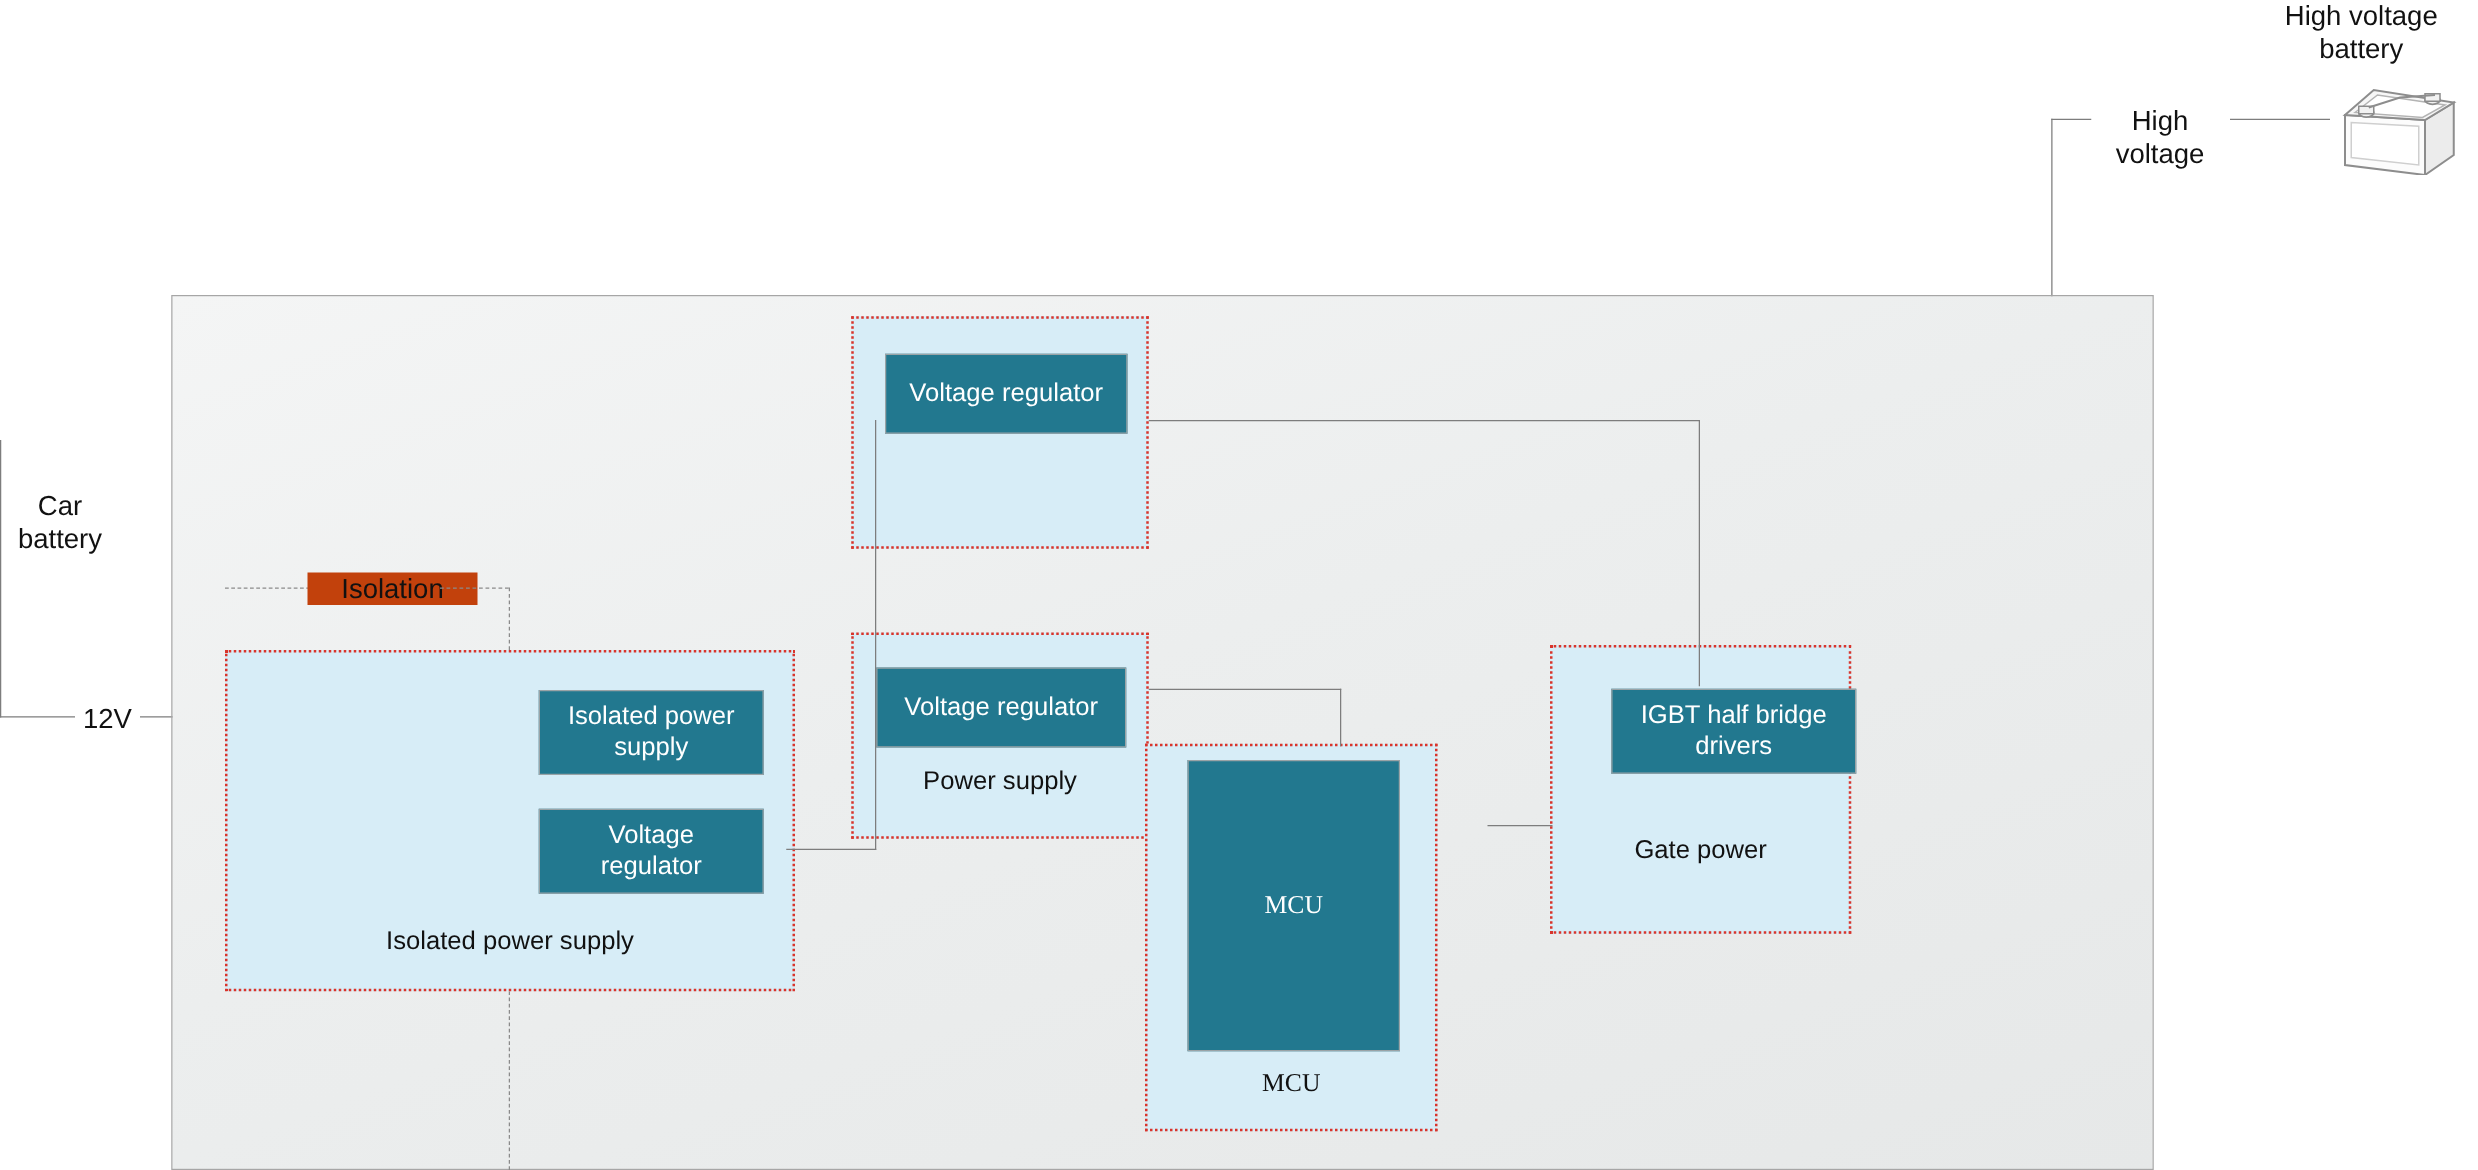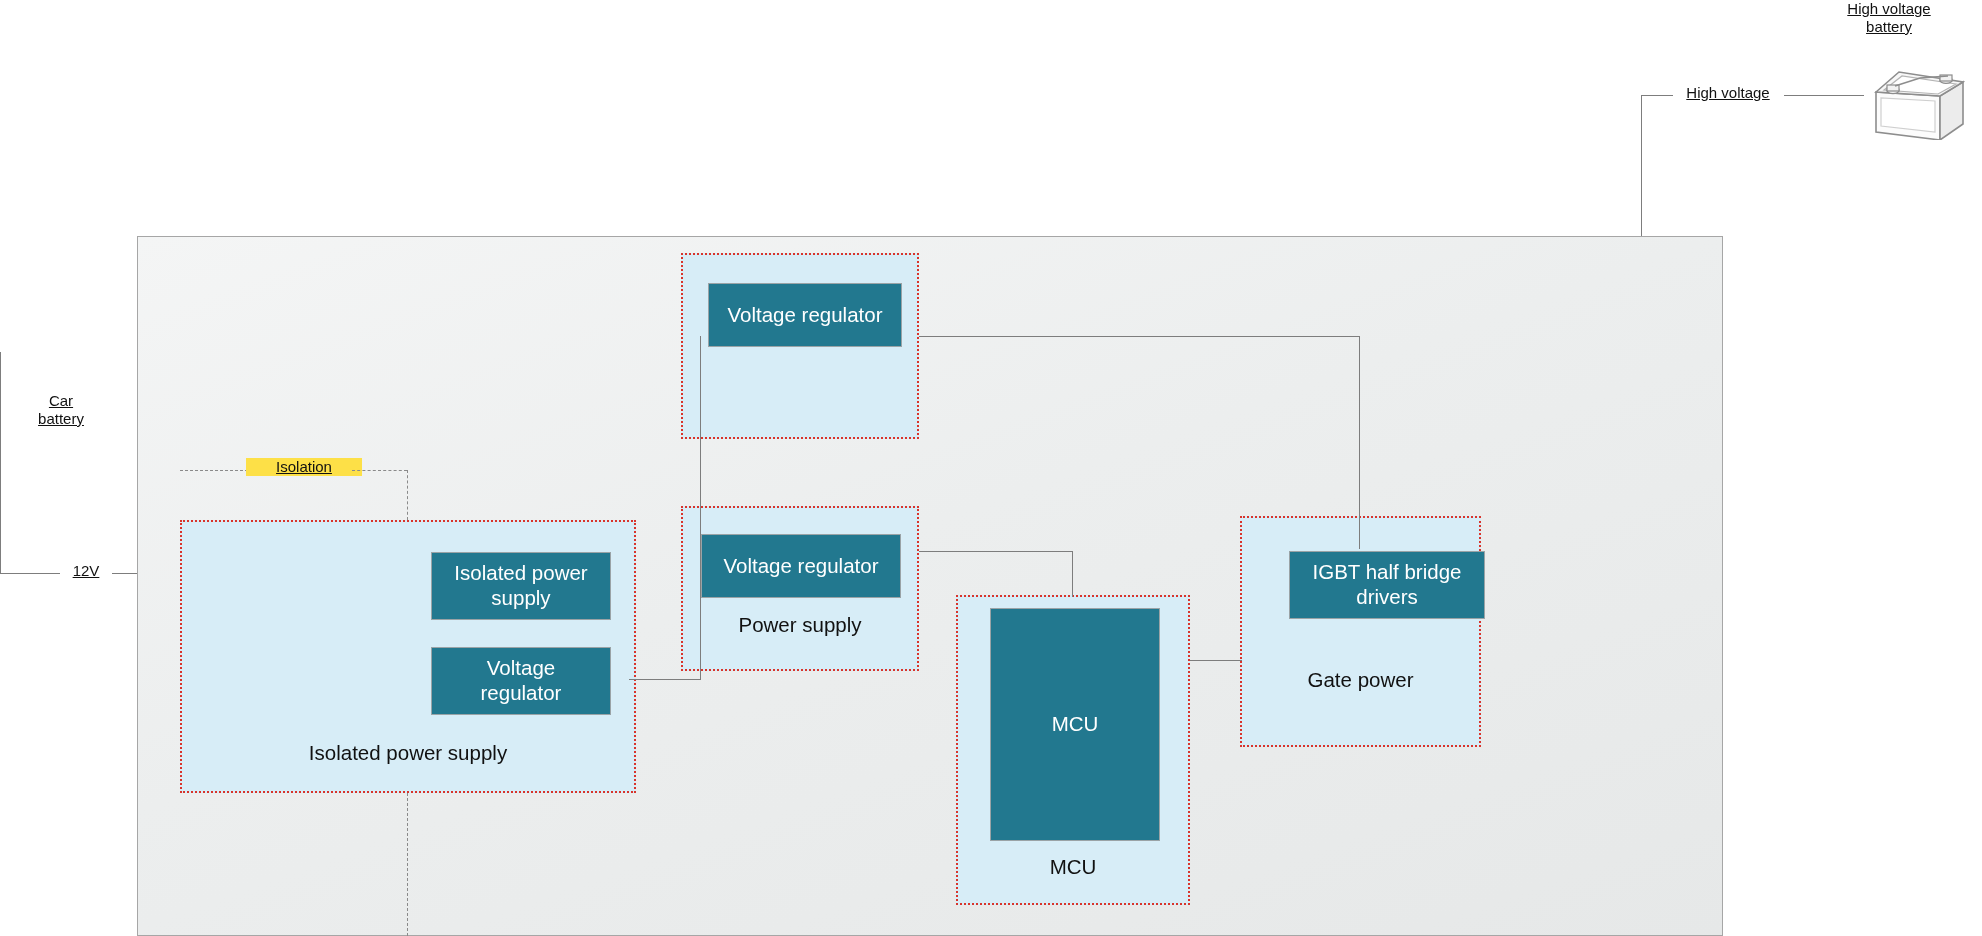--- a/index.html
+++ b/index.html
@@ -42,29 +42,29 @@
   }
 
   
   .wire{position:absolute;background:#7d7d7d;}
   .wh{height:1.4px;}
   .wv{width:1.4px;}
   .dash-h{position:absolute;height:0;border-top:1.6px dashed #8a8a8a;}
   .dash-v{position:absolute;width:0;border-left:1.6px dashed #8a8a8a;}
 
   
-  .lbl{position:absolute;font-size:15px;color:#111;line-height:1.2;text-align:center;text-decoration:underline;}
-  .lbl-white-bg{background:#fde047;padding:0 5px;}
+  .lbl{position:absolute;font-size:22px;color:#111;line-height:1.2;text-align:center;}
+  .lbl-white-bg{background:#c2410c;padding:0 15px;}
 
   #hv-battery-icon{position:absolute;left:1868px;top:52px;width:100px;height:88px;}
 </style>
 </head>
 <body>
 
-<div class="lbl abs" style="left:13px;top:392px;width:96px;">
+<div class="lbl abs" style="left:0px;top:392px;width:96px;">
   <div>Car</div>
   <div>battery</div>
 </div>
 
 <div class="wire wv abs" style="left:0px;top:352px;height:222px;"></div>
 
 <div class="wire wh abs" style="left:0px;top:573px;width:60px;"></div>
 <div class="lbl abs" style="left:62px;top:562px;width:48px;">12V</div>
 <div class="wire wh abs" style="left:112px;top:573px;width:68px;"></div>
 
@@ -114,21 +114,21 @@
 
 <div class="group" style="left:681px;top:253px;width:238px;height:186px;">
   <div class="blk" style="left:25px;top:28px;width:194px;height:64px;">Voltage regulator</div>
 </div>
 
 <div class="group" style="left:681px;top:506px;width:238px;height:165px;">
   <div class="blk" style="left:18px;top:26px;width:200px;height:64px;">Voltage regulator</div>
   <div class="group-label" style="top:105px;">Power supply</div>
 </div>
 
-<div class="group" style="left:956px;top:595px;width:234px;height:310px;">
+<div class="group" style="left:916px;top:595px;width:234px;height:310px;font-family:Liberation Serif, serif;">
   <div class="blk" style="left:32px;top:11px;width:170px;height:233px;">MCU</div>
   <div class="group-label" style="top:258px;">MCU</div>
 </div>
 
 <div class="group" style="left:1240px;top:516px;width:241px;height:231px;">
   <div class="blk" style="left:27px;top:33px;width:196px;height:68px;margin-left:20px;">IGBT half bridge drivers</div>
   <div class="group-label" style="top:150px;">Gate power</div>
 </div>
 
 <div class="wire wh abs" style="left:629px;top:679px;width:72px;"></div>

